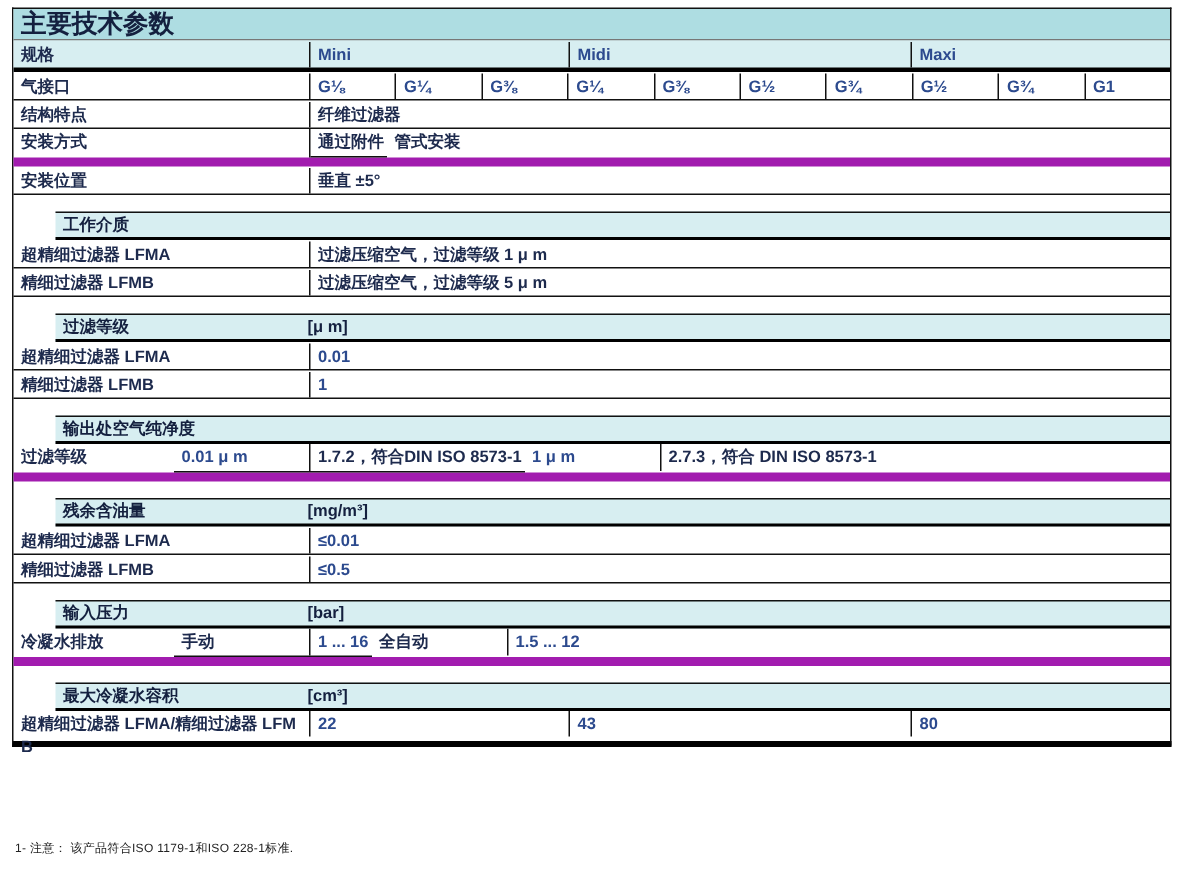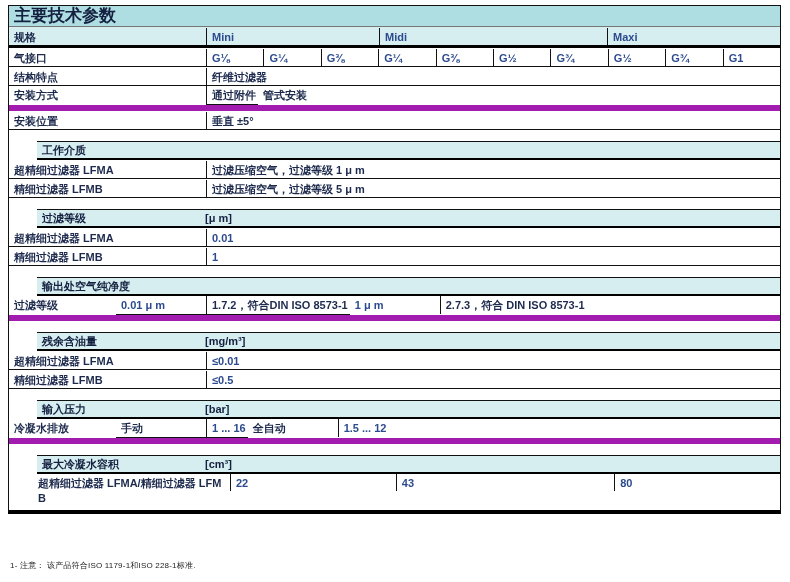--- a/index.html
+++ b/index.html
@@ -34,21 +34,21 @@
     position:relative;height:16px;background:#d7eef1;
     border-top:1px solid #111;border-bottom:2.5px solid #000;
     font-size:11px;font-weight:bold;line-height:15px;color:#14203f;margin-left:28px;
   }
   .band .t{position:absolute;left:5px;top:1px;}
   .band .u{position:absolute;left:168px;top:1px;}
   .dbl{display:flex;border-bottom:6px solid #a21caf;}
   .dbl .stack{display:flex;flex-direction:row;flex:1;}
   .dbl .srow{display:flex;height:18px;}
   .dbl .srow.first{border-bottom:1px solid #111;}
-  .row.last-row{height:36px;border-bottom:none;align-items:flex-start;margin-left:24px;}
+  .row.last-row{height:20px;border-bottom:none;align-items:flex-start;}
   .row.last-row .cell{white-space:normal;line-height:15px;word-break:break-all;padding-top:2px;}
   .footnote{
     position:absolute;left:10px;top:560px;font-size:8px;color:#222;
     letter-spacing:0.2px;
   }
 </style>
 </head>
 <body>
 
 <div class="table">

